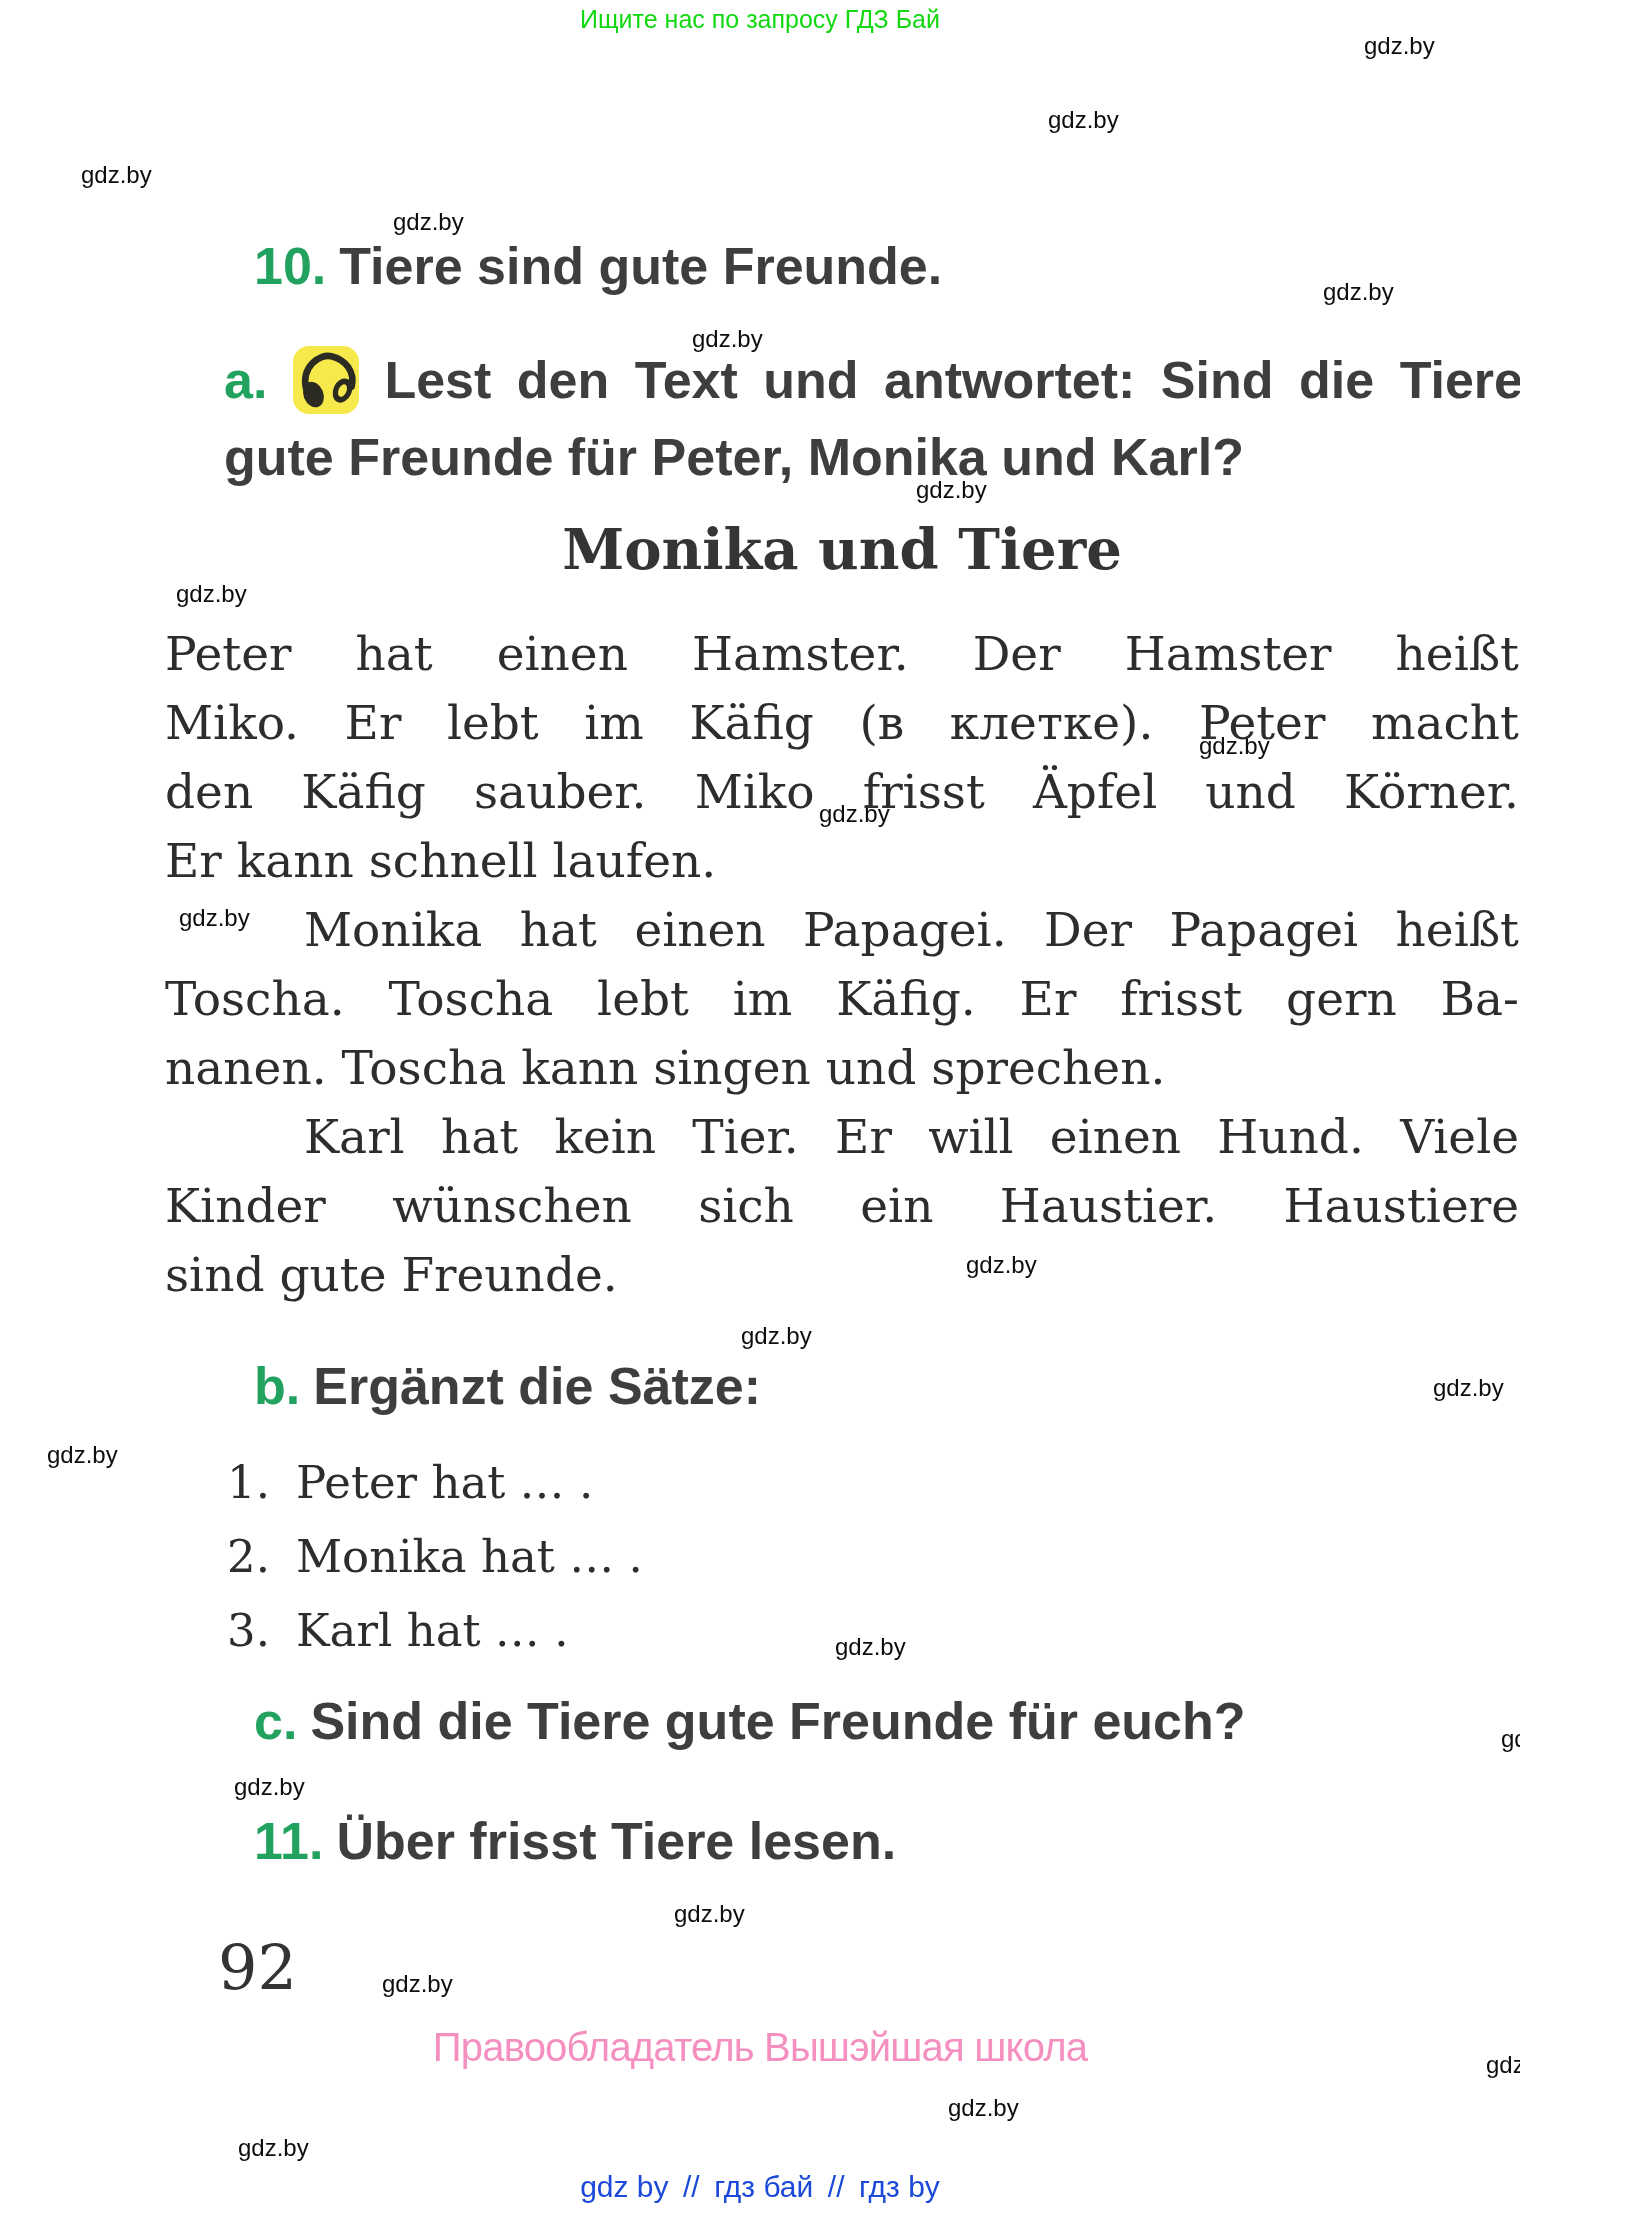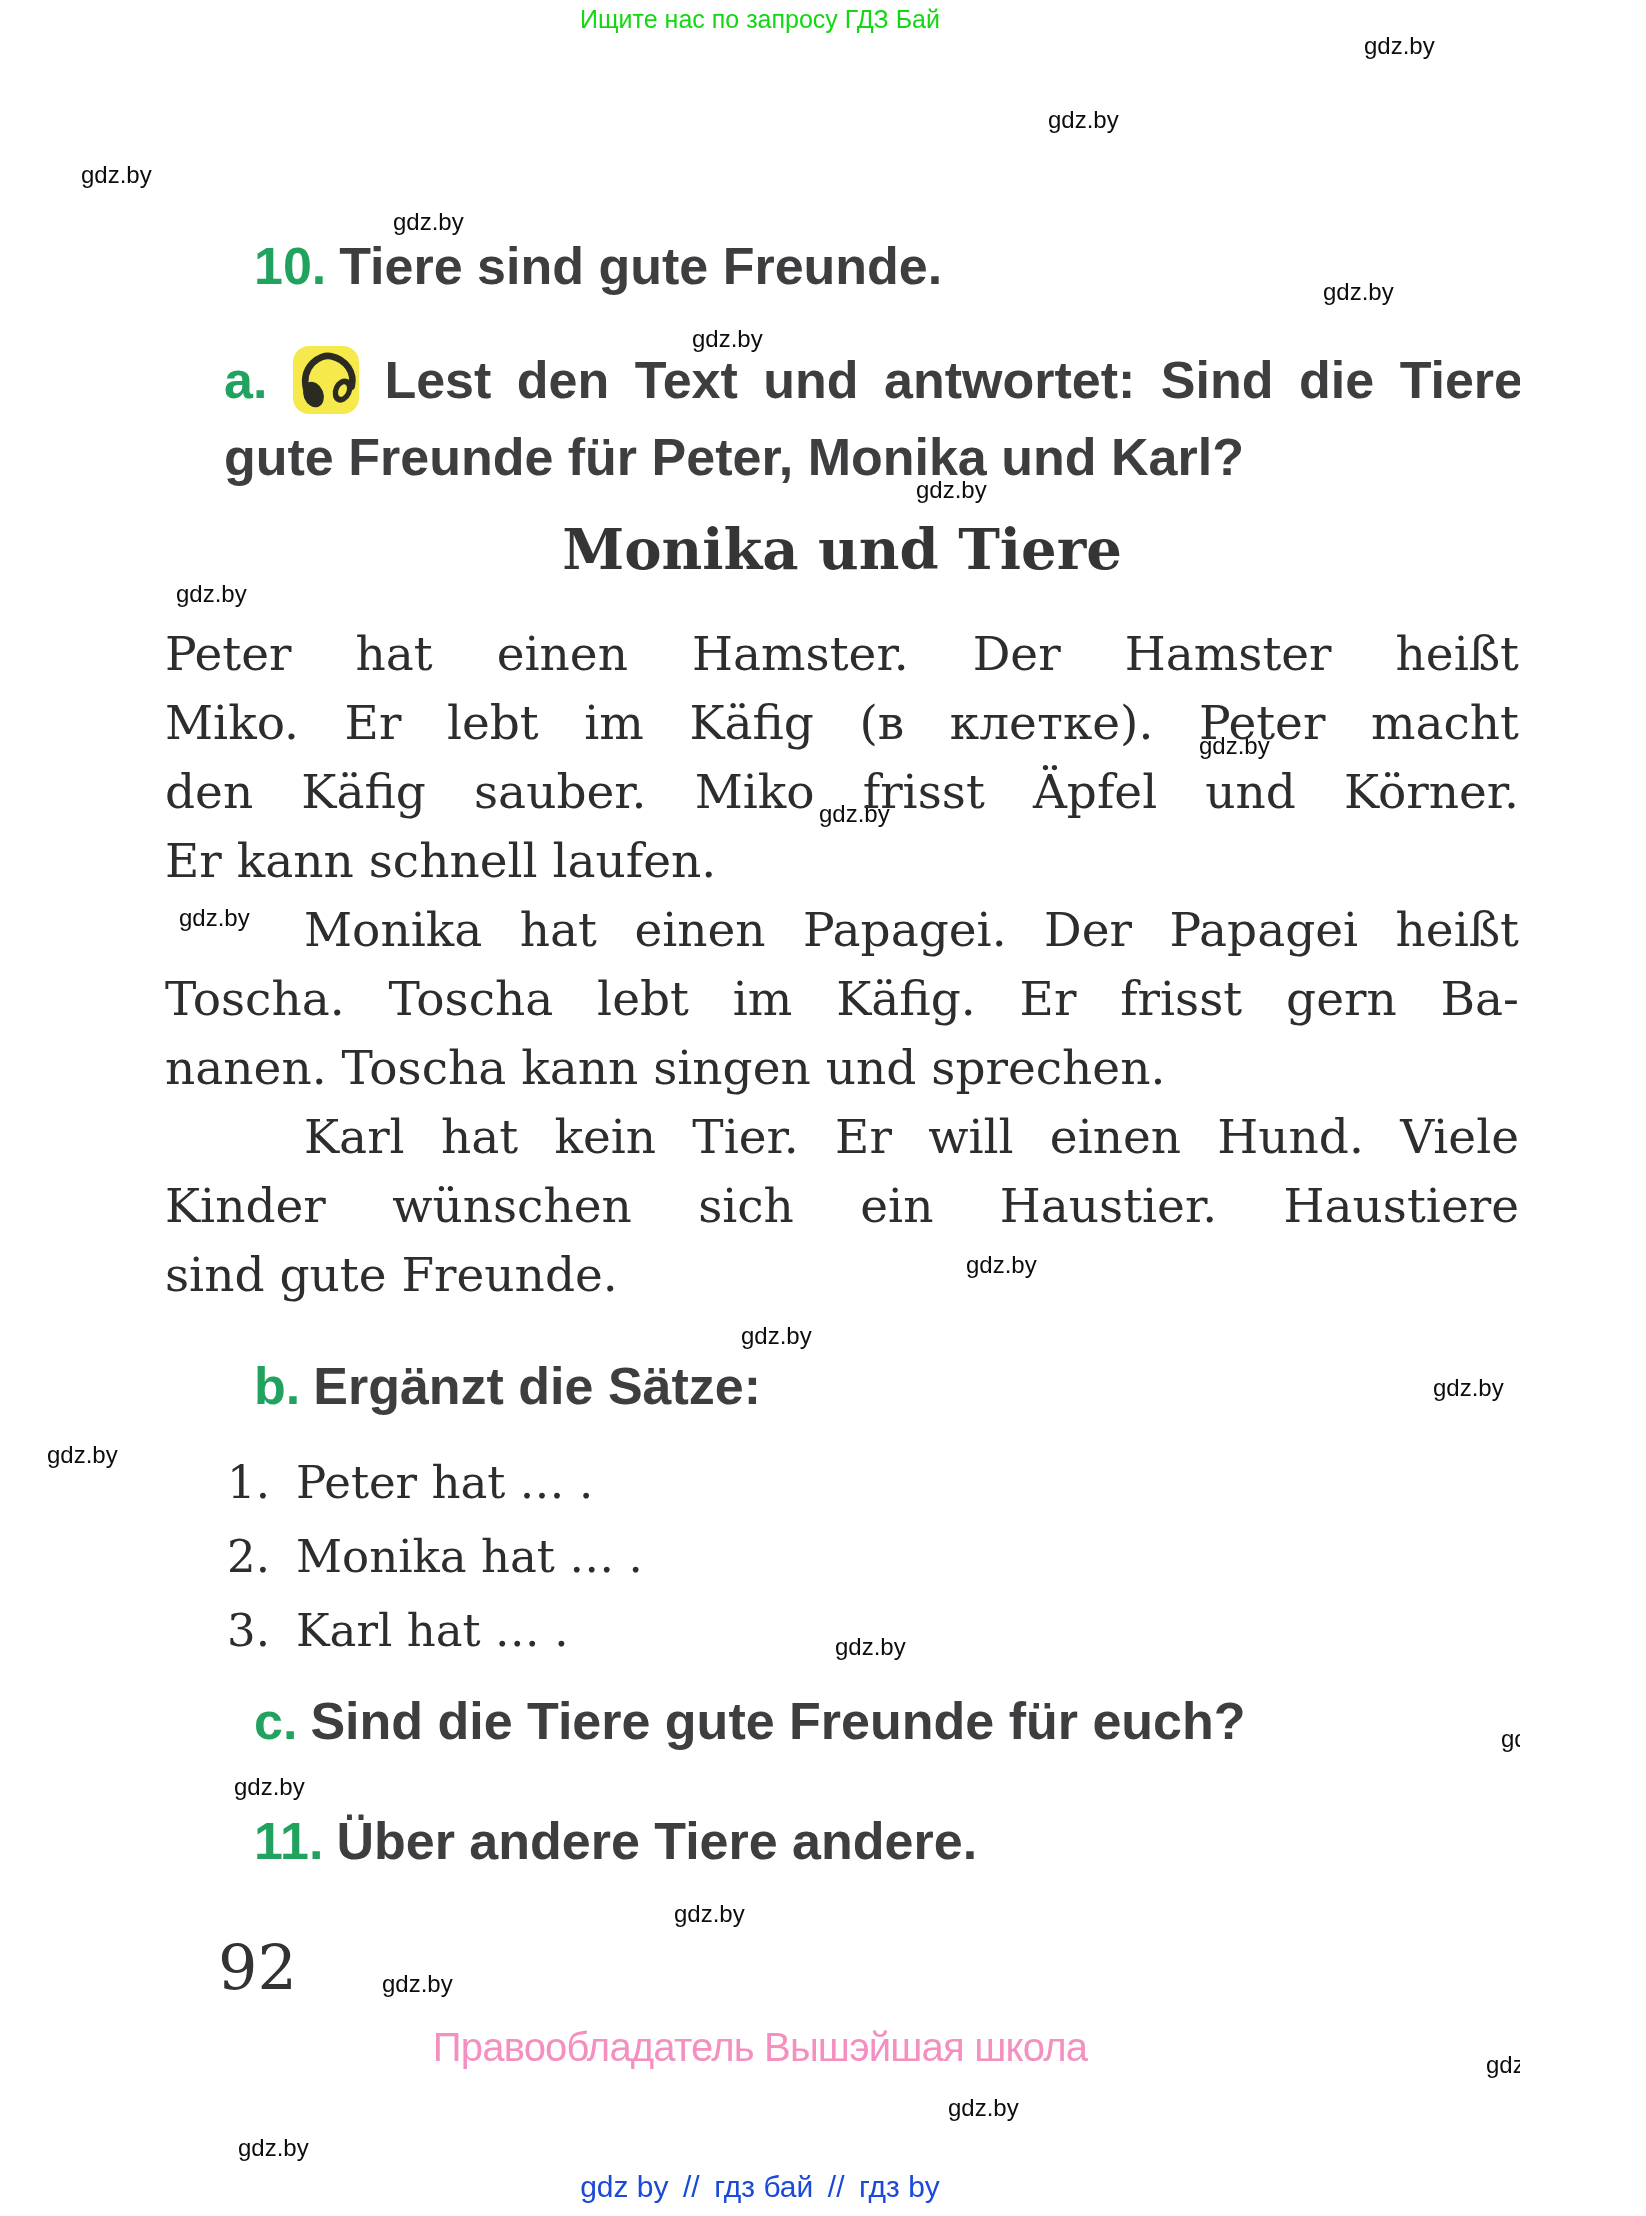--- a/index.html
+++ b/index.html
@@ -154,21 +154,21 @@
     <div class="row">
       <span class="num">3.</span><span>Karl hat … .</span>
     </div>
   </div>
 
   <div class="hdg" style="top:1692px">
     <span class="lbl">c.</span><span>Sind die Tiere gute Freunde für euch?</span>
   </div>
 
   <div class="hdg" style="top:1812px">
-    <span class="lbl">11.</span><span>Über andere Tiere andere.</span>
+    <span class="lbl">11.</span><span>Über frisst Tiere lesen.</span>
   </div>
 
   <div class="page-number">92</div>
 
   <div class="copyright">Правообладатель Вышэйшая школа</div>
 
   <div class="footer-links">
     <a href="#">gdz by</a><span class="sep">//</span><a href="#">гдз бай</a><span class="sep">//</span><a href="#">гдз by</a>
   </div>
 

